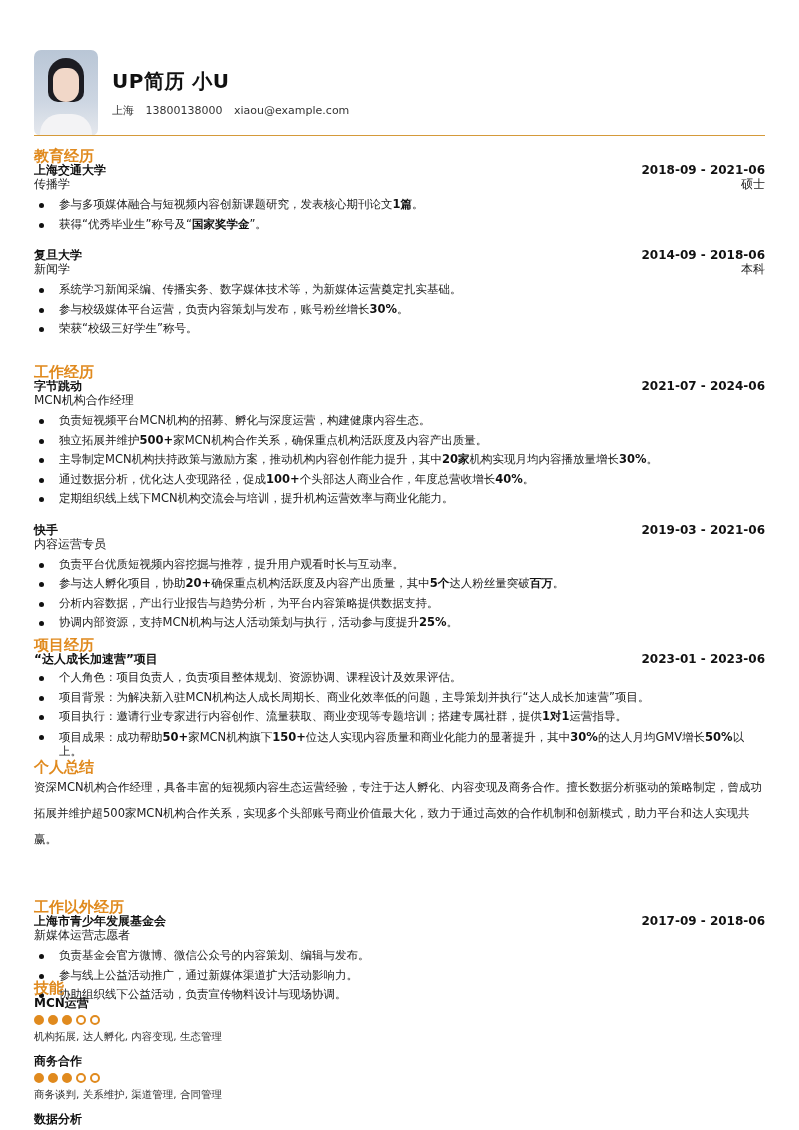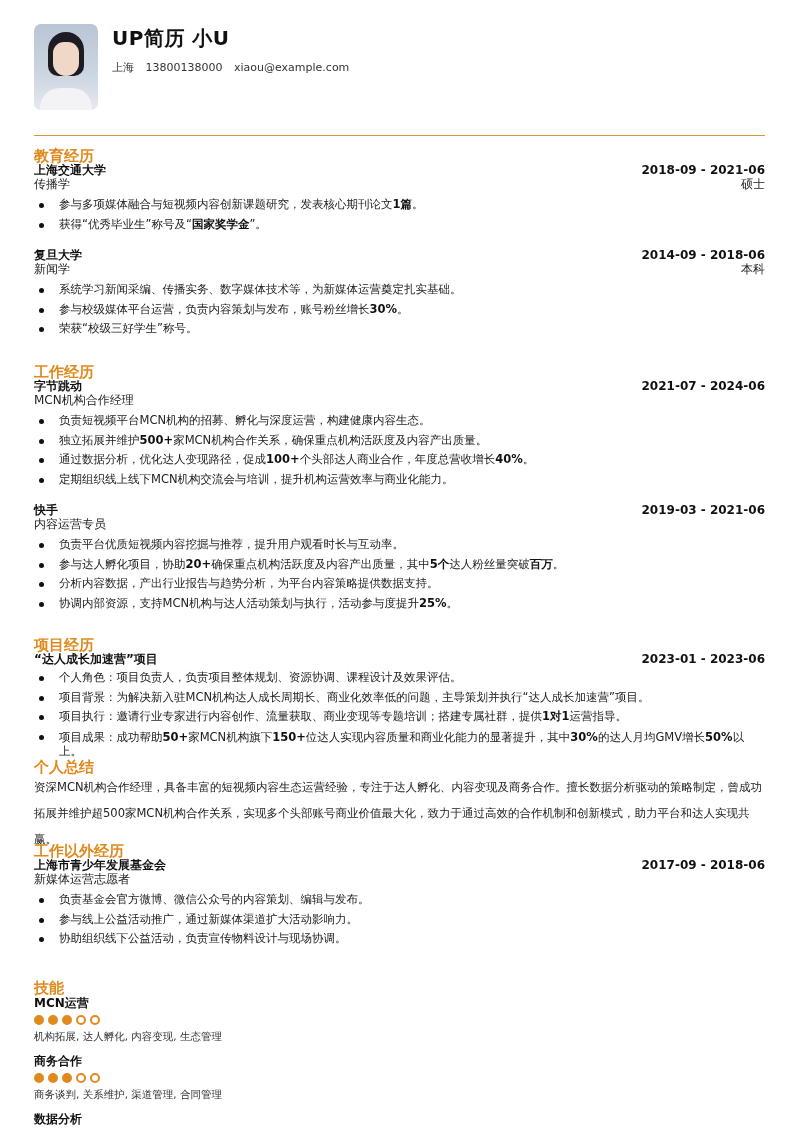--- a/index.html
+++ b/index.html
@@ -1,19 +1,19 @@
 <!DOCTYPE html>
 <html><head>
 <meta charset="utf-8">
 <style>
   * { margin: 0; padding: 0; box-sizing: border-box; }
   html, body { width: 799px; height: 1130px; overflow: hidden; background: #ffffff; }
   body { font-family: "DejaVu Sans", "Liberation Sans", sans-serif; color: #222; font-size: 12px; line-height: 1.4; position: relative; }
   .page { position: absolute; left: 34px; top: 0; width: 731px; }
-  .header { position: absolute; top: 24px; left: 0; height: 86px; display: flex; }
+  .header { position: absolute; top: 50px; left: 0; height: 86px; display: flex; align-items: center; }
   .photo { width: 64px; height: 86px; border-radius: 7px; background: linear-gradient(180deg,#b9c6d6 0%,#cdd6e2 60%,#e6e9ee 100%); position: relative; overflow: hidden; }
   .photo .hair { position: absolute; left: 14px; top: 8px; width: 36px; height: 44px; background: #1c1c22; border-radius: 18px 18px 10px 10px; }
   .photo .face { position: absolute; left: 19px; top: 18px; width: 26px; height: 34px; background: #f1d7c8; border-radius: 12px 12px 14px 14px; }
   .photo .body { position: absolute; left: 6px; top: 64px; width: 52px; height: 30px; background: #f3f3f5; border-radius: 20px 20px 0 0; }
   .head-text { margin-left: 14px; }
   .name { font-size: 20px; font-weight: bold; color: #111; letter-spacing: 0.5px; }
   .contact { margin-top: 8px; font-size: 11px; color: #333; }
   .contact span { margin-right: 8px; }
   .rule { position: absolute; top: 135px; left: 0; width: 731px; height: 1px; background: #d59a3a; }
   .section-title { color: #e08a1e; font-size: 15px; font-weight: bold; line-height: 14px; }
@@ -95,20 +95,21 @@
 
     <div>
       <div class="entry-row">
         <span class="entry-title">字节跳动</span>
         <span class="entry-date">2021-07 - 2024-06</span>
       </div>
       <div class="entry-sub">MCN机构合作经理</div>
       <ul class="bullets">
         <li><span>负责短视频平台MCN机构的招募、孵化与深度运营，构建健康内容生态。</span></li>
         <li><span>独立拓展并维护</span><b>500+</b><span>家MCN机构合作关系，确保重点机构活跃度及内容产出质量。</span></li>
+        <li><span>主导制定MCN机构扶持政策与激励方案，推动机构内容创作能力提升，其中</span><b>20家</b><span>机构实现月均内容播放量增长</span><b>30%</b><span>。</span></li>
         <li><span>通过数据分析，优化达人变现路径，促成</span><b>100+</b><span>个头部达人商业合作，年度总营收增长</span><b>40%</b><span>。</span></li>
         <li><span>定期组织线上线下MCN机构交流会与培训，提升机构运营效率与商业化能力。</span></li>
       </ul>
     </div>
 
     <div style="margin-top:14px;">
       <div class="entry-row">
         <span class="entry-title">快手</span>
         <span class="entry-date">2019-03 - 2021-06</span>
       </div>
@@ -136,21 +137,21 @@
         <li style="line-height:14px;padding-top:3px;"><span>项目成果：成功帮助</span><b>50+</b><span>家MCN机构旗下</span><b>150+</b><span>位达人实现内容质量和商业化能力的显著提升，其中</span><b>30%</b><span>的达人月均GMV增长</span><b>50%</b><span>以上。</span></li>
       </ul>
     </div>
   </div>
 
   <div class="block" style="top:760px;">
     <div class="section-title">个人总结</div>
     <div class="summary">资深MCN机构合作经理，具备丰富的短视频内容生态运营经验，专注于达人孵化、内容变现及商务合作。擅长数据分析驱动的策略制定，曾成功拓展并维护超500家MCN机构合作关系，实现多个头部账号商业价值最大化，致力于通过高效的合作机制和创新模式，助力平台和达人实现共赢。</div>
   </div>
 
-  <div class="block" style="top:844px;">
+  <div class="block" style="top:900px;">
     <div class="section-title">工作以外经历</div>
     <div>
       <div class="entry-row">
         <span class="entry-title">上海市青少年发展基金会</span>
         <span class="entry-date">2017-09 - 2018-06</span>
       </div>
       <div class="entry-sub">新媒体运营志愿者</div>
       <ul class="bullets">
         <li><span>负责基金会官方微博、微信公众号的内容策划、编辑与发布。</span></li>
         <li><span>参与线上公益活动推广，通过新媒体渠道扩大活动影响力。</span></li>

